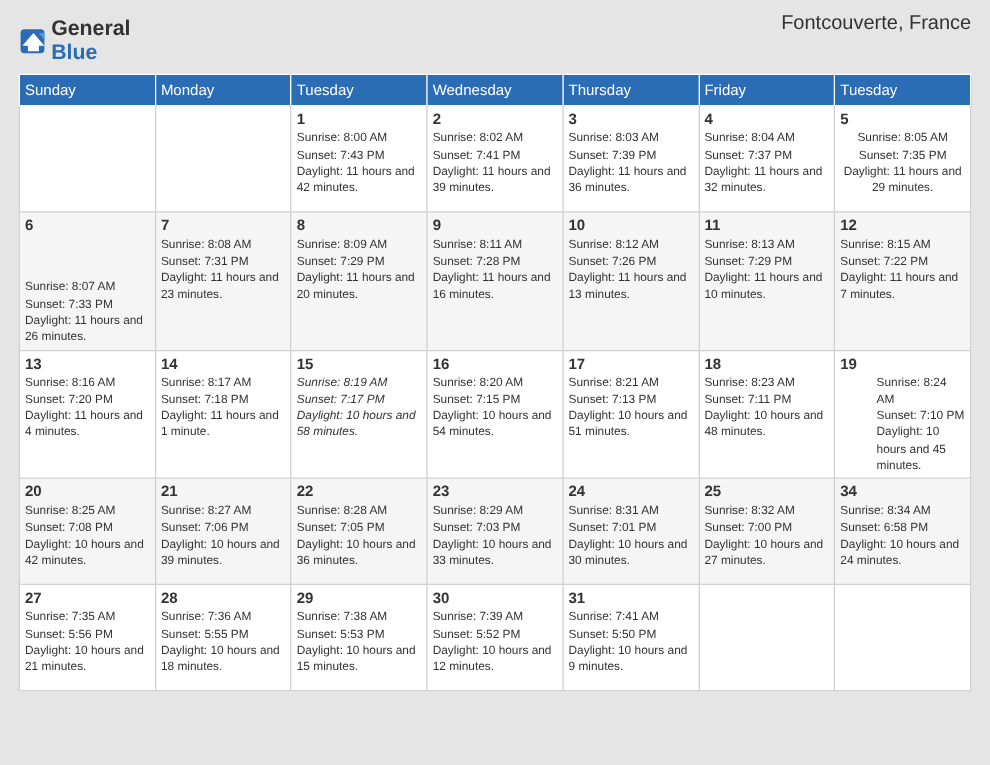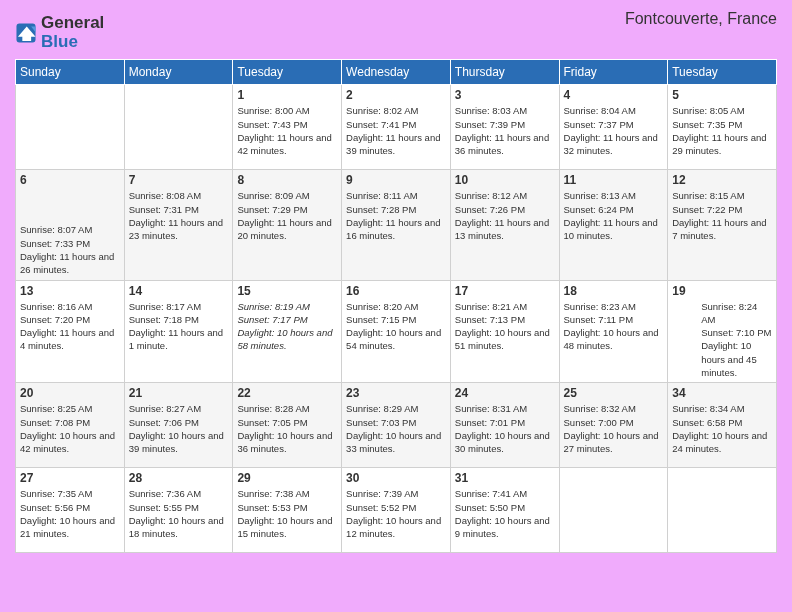--- a/index.html
+++ b/index.html
@@ -6,21 +6,21 @@
     body {
       font-family: Arial, sans-serif;
       background: #fff;
       width: 792px;
       min-height: 612px;
       padding: 0;
     }
     .page {
       width: 792px;
       min-height: 612px;
-      background: #f0abfc;
+      background: #e5e5e5;
       padding: 10px 15px;
     }
     .header {
       display: flex;
       justify-content: space-between;
       align-items: flex-start;
       margin-bottom: 8px;
     }
     .logo {
       display: flex;
@@ -158,21 +158,21 @@
 Daylight: 11 hours and 36 minutes.</div>
           </td>
           <td>
             <span class="day-number">4</span>
             <div class="day-info" style="white-space: pre-line;">Sunrise: 8:04 AM
 Sunset: 7:37 PM
 Daylight: 11 hours and 32 minutes.</div>
           </td>
           <td>
             <span class="day-number">5</span>
-            <div class="day-info" style="white-space: pre-line;">Sunrise: 8:05 AM
+            <div class="day-info" style="white-space: pre-line; text-align: center;">Sunrise: 8:05 AM
 Sunset: 7:35 PM
 Daylight: 11 hours and 29 minutes.</div>
           </td>
         </tr>
         <tr>
           <td>
             <span class="day-number">6</span>
             <div class="day-info" style="white-space: pre-line; margin-top: 36px;">Sunrise: 8:07 AM
 Sunset: 7:33 PM
 Daylight: 11 hours and 26 minutes.</div>
@@ -197,21 +197,21 @@
           </td>
           <td>
             <span class="day-number">10</span>
             <div class="day-info" style="white-space: pre-line;">Sunrise: 8:12 AM
 Sunset: 7:26 PM
 Daylight: 11 hours and 13 minutes.</div>
           </td>
           <td>
             <span class="day-number">11</span>
             <div class="day-info" style="white-space: pre-line;">Sunrise: 8:13 AM
-Sunset: 6:24 PM
+Sunset: 7:29 PM
 Daylight: 11 hours and 10 minutes.</div>
           </td>
           <td>
             <span class="day-number">12</span>
             <div class="day-info" style="white-space: pre-line;">Sunrise: 8:15 AM
 Sunset: 7:22 PM
 Daylight: 11 hours and 7 minutes.</div>
           </td>
         </tr>
         <tr>

